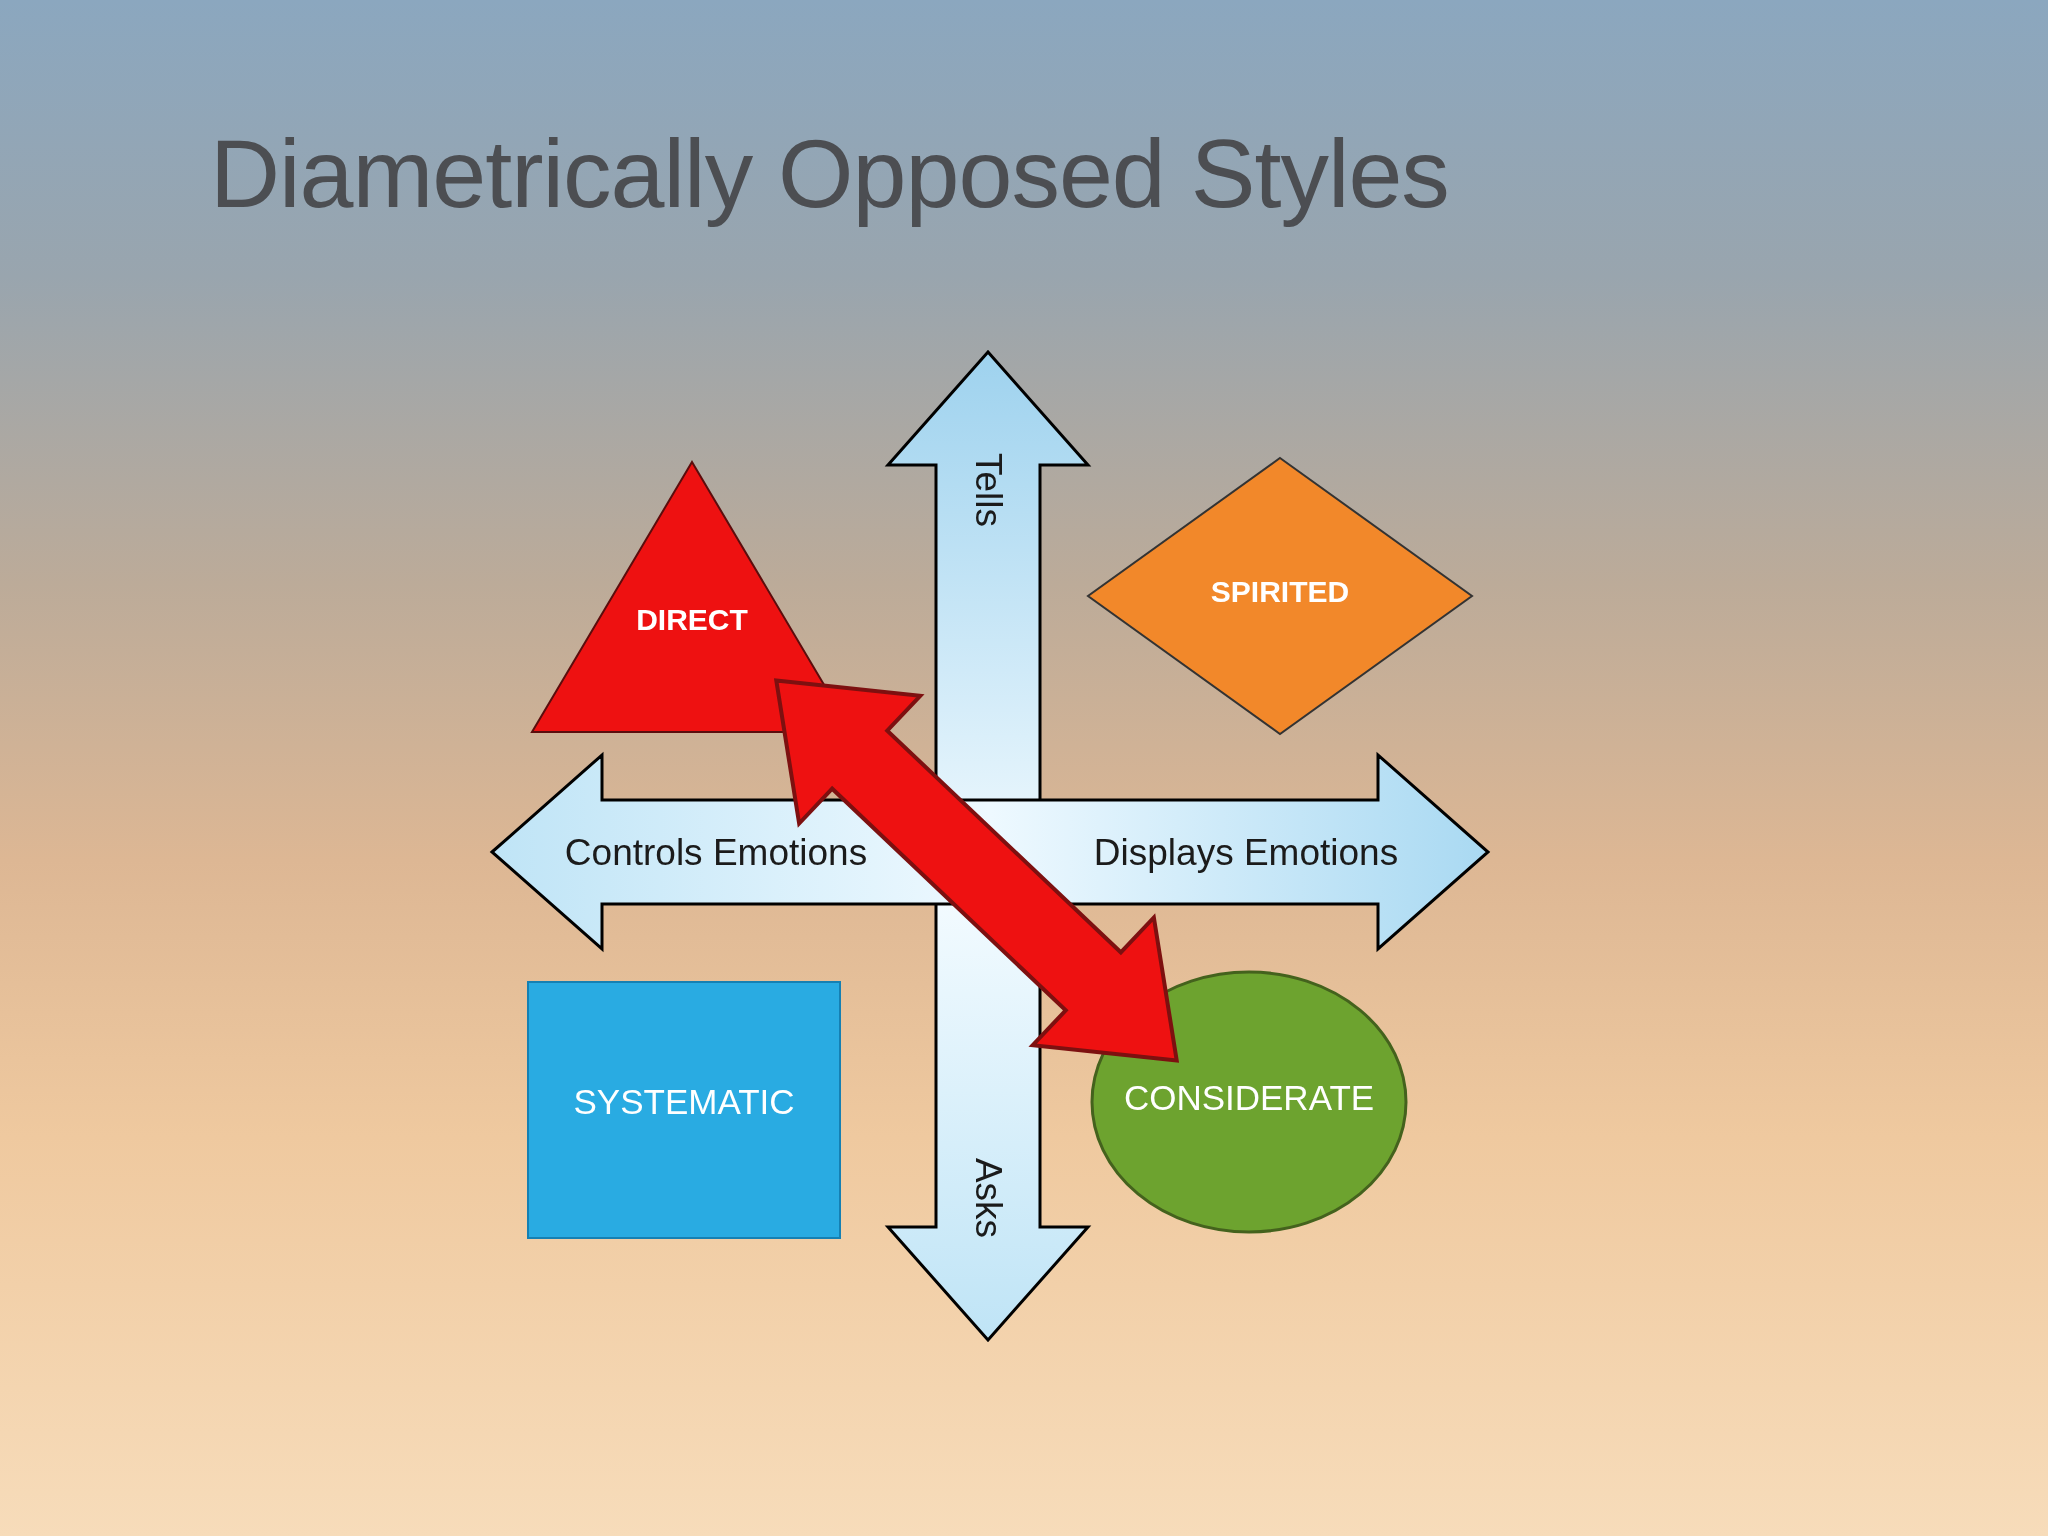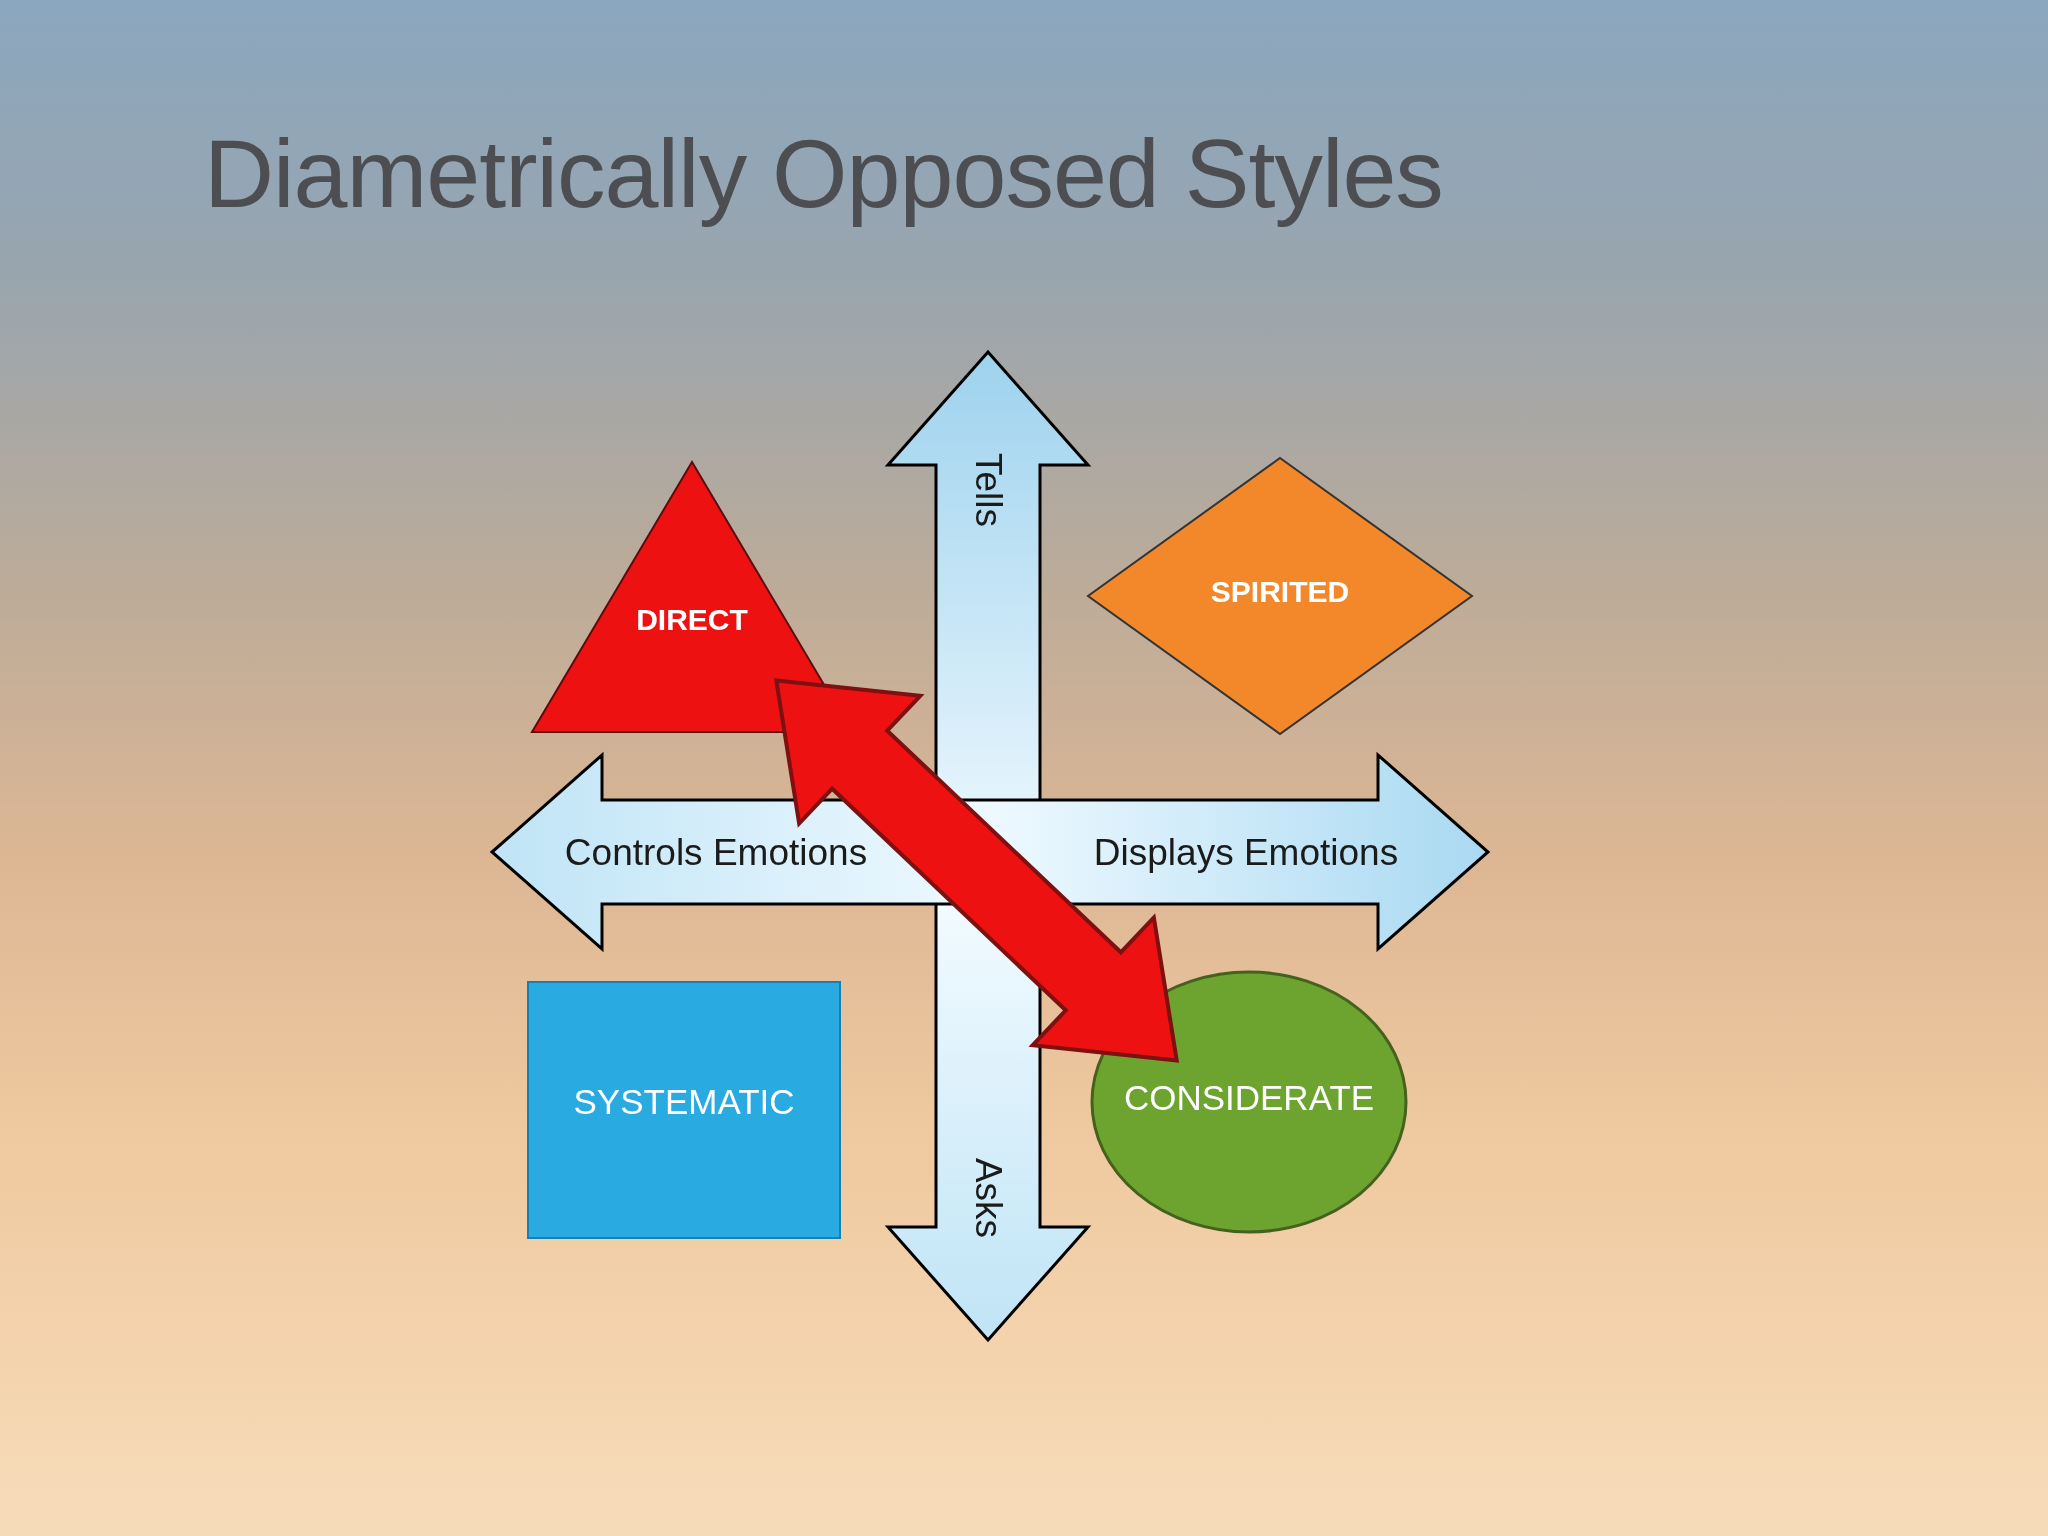--- a/index.html
+++ b/index.html
@@ -12,21 +12,21 @@
       #8ba7bf 0%,
       #99a5ae 18%,
       #bcab99 38%,
       #ddb794 56%,
       #efc99f 74%,
       #f7dcba 100%);
     font-family: "Liberation Sans", sans-serif;
   }
   .title {
     position: absolute;
-    left: 204px;
+    left: 210px;
     top: 118px;
     font-size: 97px;
     font-weight: 400;
     letter-spacing: -1px;
     color: #4c4e52;
     white-space: nowrap;
   }
   svg.diagram { position: absolute; left: 0; top: 0; }
   text {
     font-family: "Liberation Sans", sans-serif;

